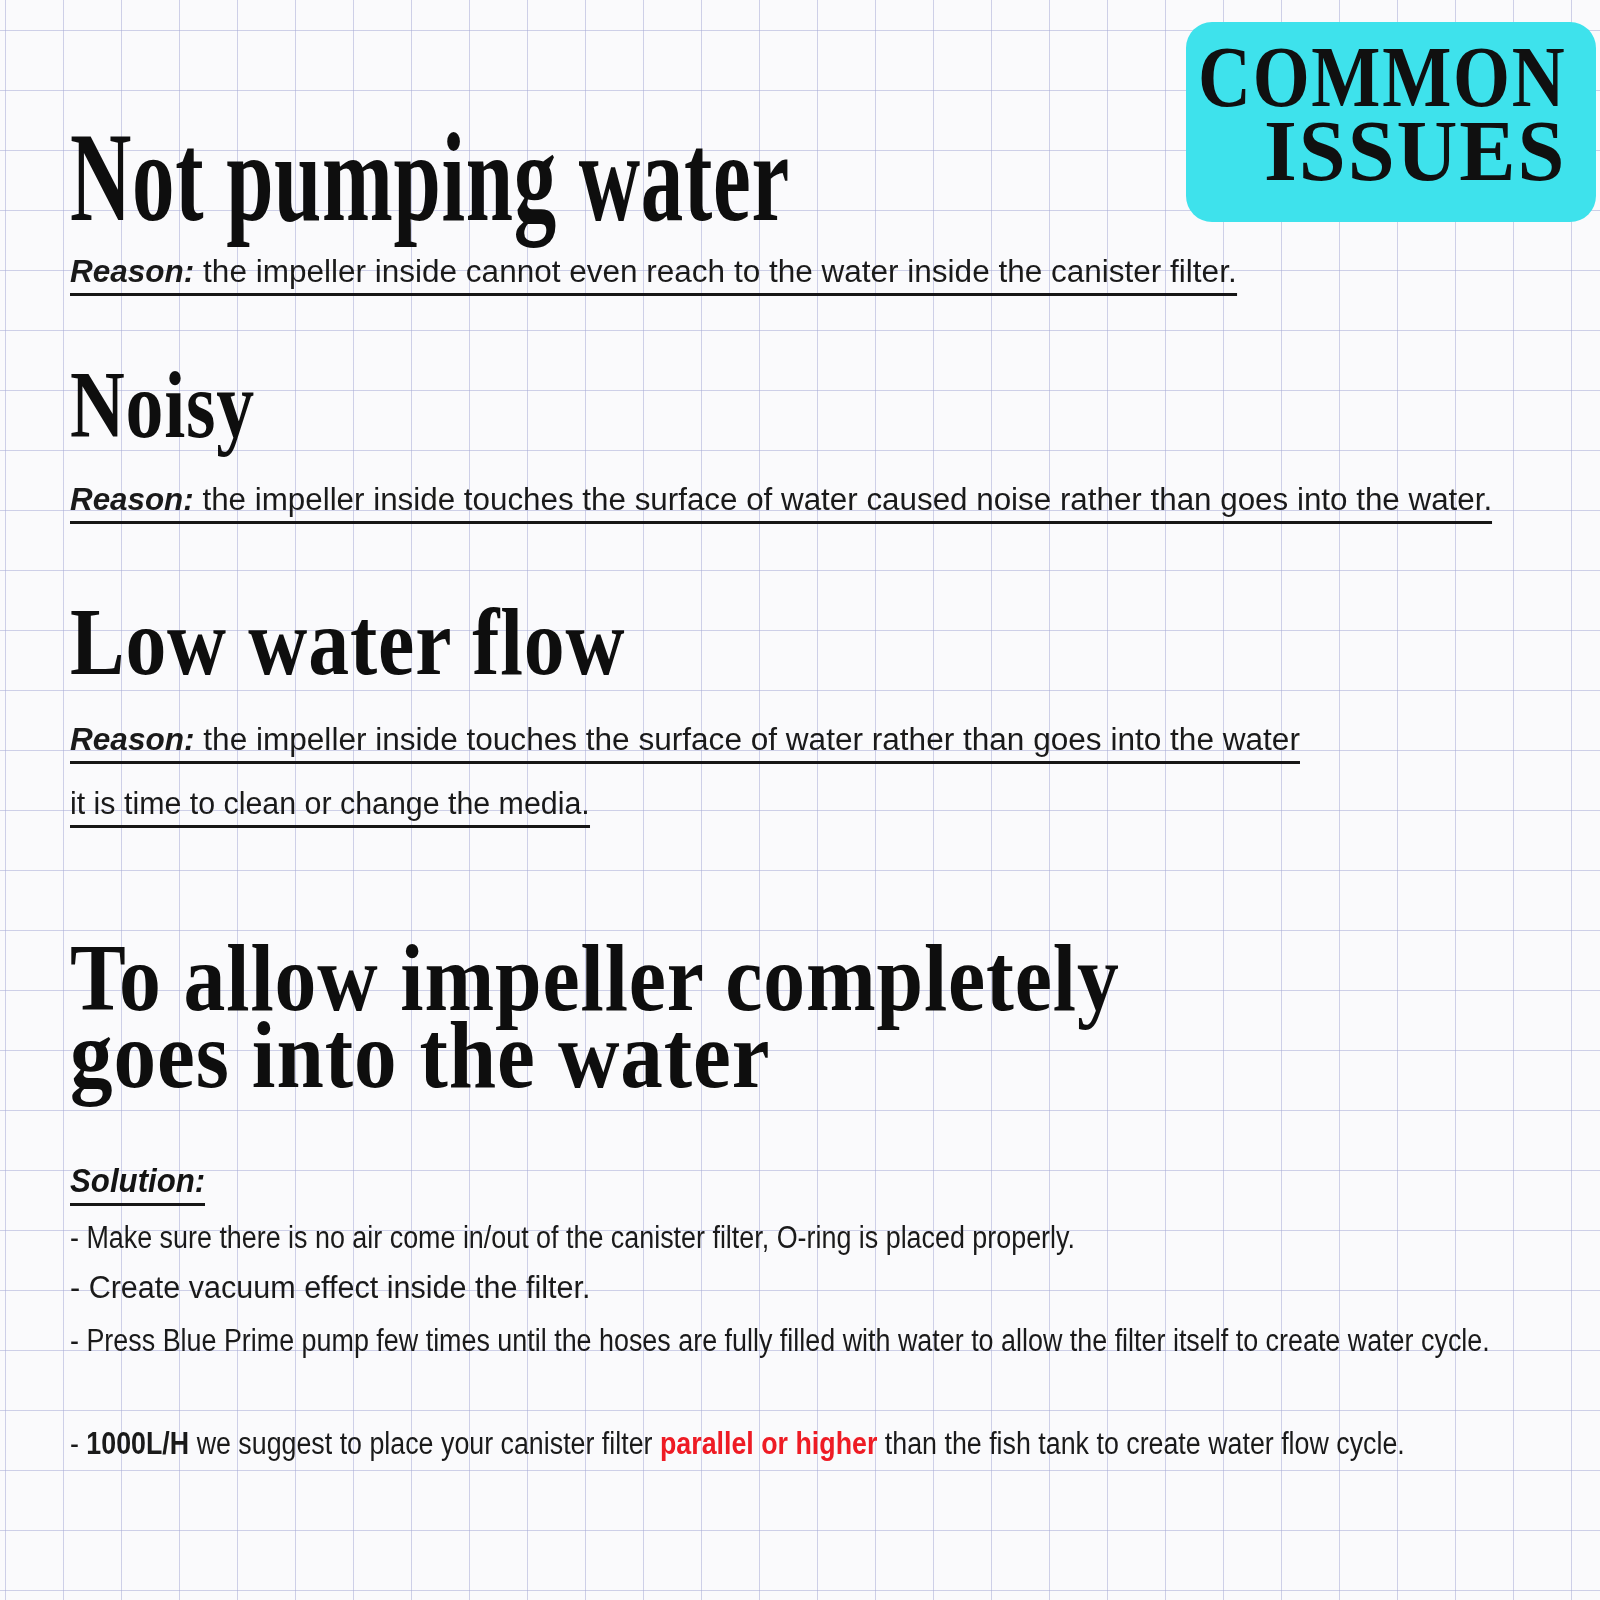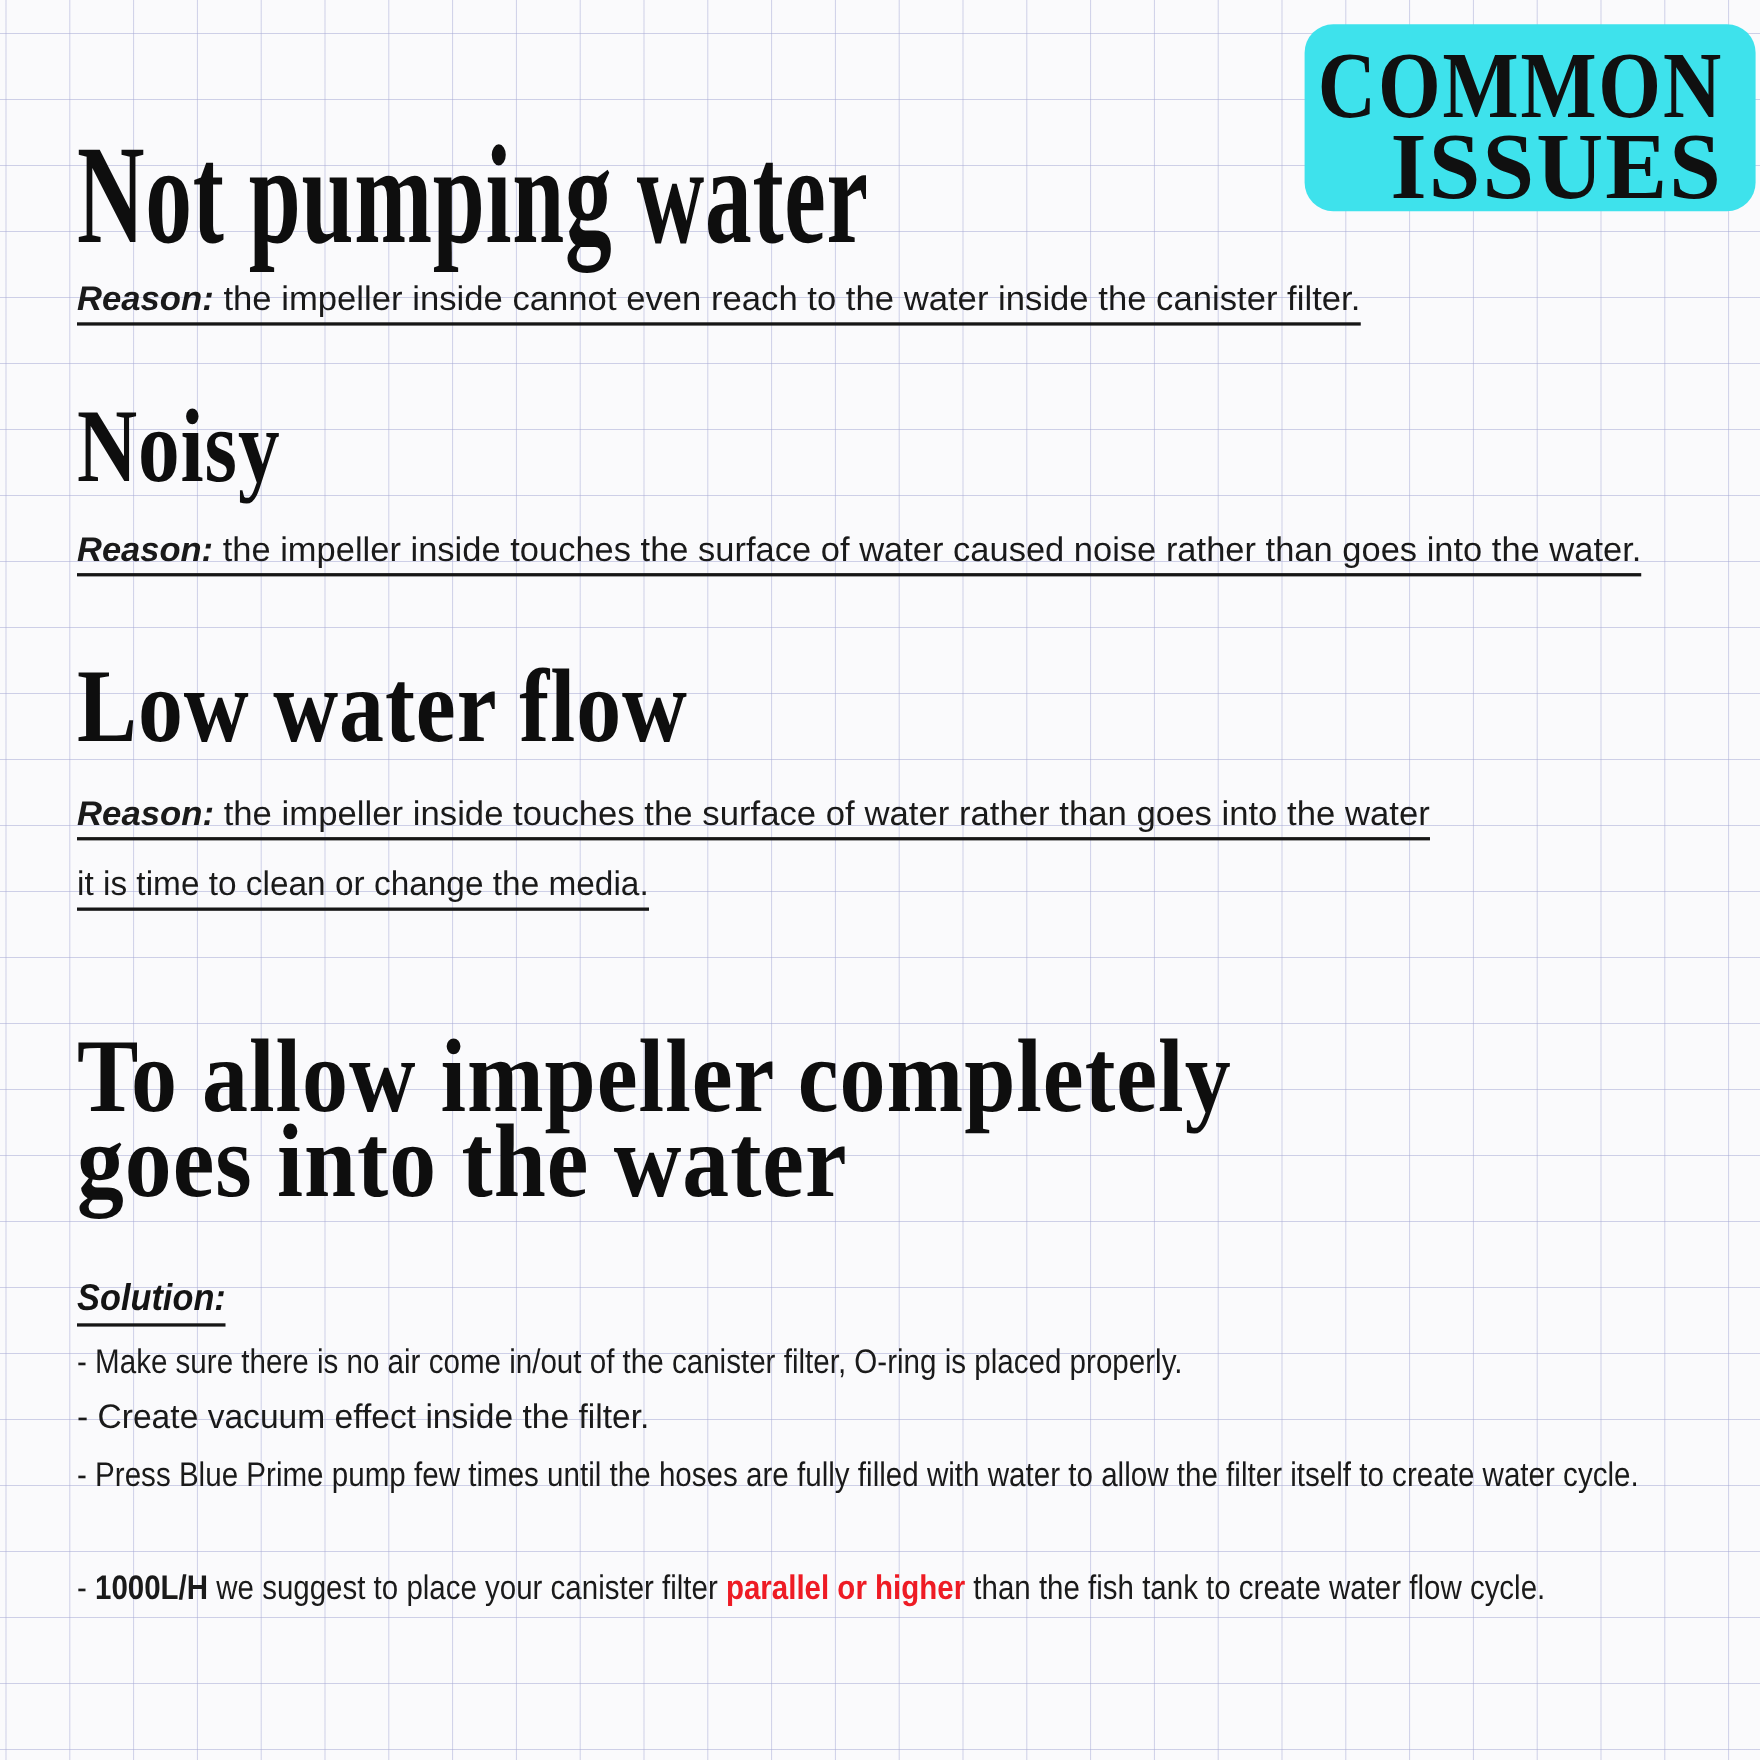--- a/index.html
+++ b/index.html
@@ -33,21 +33,21 @@
     border-bottom:3px solid #161616;
     padding-bottom:4px;
   }
   .blabel{font-weight:700;font-style:italic;}
   .bold{font-weight:700;}
   .solution-label{
     font-size:34px;font-weight:700;font-style:italic;line-height:1.05;
     border-bottom:3px solid #161616;padding-bottom:4px;
   }
   .badge{
-    left:1186px;top:22px;width:410px;height:170px;
+    left:1186px;top:22px;width:410px;height:200px;
     border-radius:26px;
     box-sizing:border-box;
     padding:18px 30px 0 0;
     display:flex;flex-direction:column;align-items:flex-end;
   }
   .badge-line{
     font-family:"Liberation Serif", serif;
     font-weight:700;font-size:86px;line-height:74px;
     color:#101010;white-space:nowrap;letter-spacing:2px;
   }

